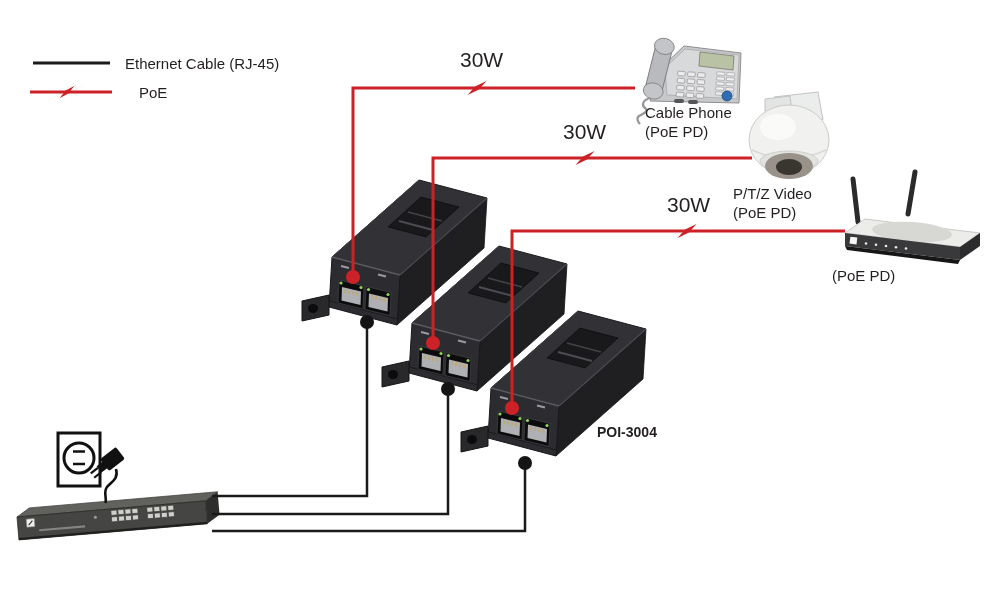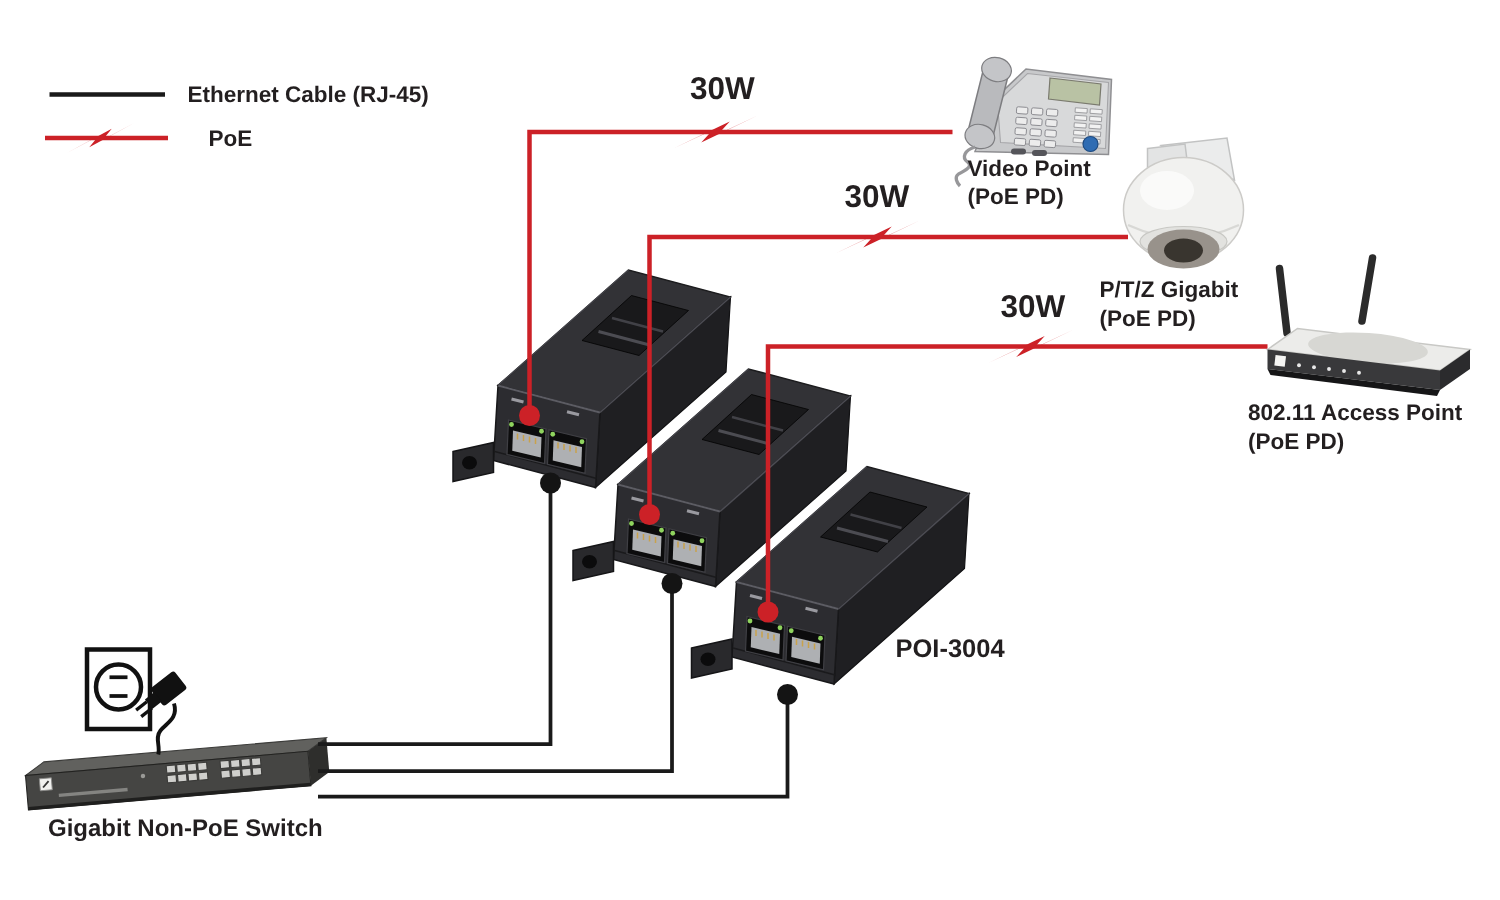--- a/index.html
+++ b/index.html
@@ -1,22 +1,22 @@
 <!DOCTYPE html>
 <html><head>
 <meta charset="utf-8">
 <style>
   html,body{margin:0;padding:0;background:#fff;}
   .stage{position:relative;width:1000px;height:600px;background:#ffffff;overflow:hidden;
          font-family:"Liberation Sans",sans-serif;}
   .stage svg{position:absolute;left:0;top:0;}
-  .lbl{position:absolute;color:#231f20;font-size:15px;line-height:19px;white-space:nowrap;font-weight:bold;}
+  .lbl{position:absolute;color:#231f20;font-size:15px;line-height:19px;white-space:nowrap;}
   .lbl .line{display:block;}
   .lbl.pw{font-size:21px;}
-  .lbl.model{font-weight:bold;font-size:17px;}
+  .lbl.model{font-weight:bold;font-size:14px;}
   .lbl.switchname{font-size:16px;}
 </style>
 </head>
 <body>
 
 <div class="stage">
 <svg width="1000" height="600" viewBox="0 0 1000 600">
   <defs>
     <path id="bolt" d="M-30,16 L-2,-2 L-10,10 L30,-16 L2,2 L10,-10 Z"></path>
     <rect id="swport" width="6" height="5" fill="#cfcfcc" stroke="#3a3a38" stroke-width="0.7"></rect>
@@ -210,27 +210,25 @@
 </svg>
 
 <div class="lbl" style="left:125px;top:54px">Ethernet Cable (RJ-45)</div>
 <div class="lbl" style="left:139px;top:83px">PoE</div>
 
 <div class="lbl pw" style="left:460px;top:50px">30W</div>
 <div class="lbl pw" style="left:563px;top:122px">30W</div>
 <div class="lbl pw" style="left:667px;top:195px">30W</div>
 
 <div class="lbl" style="left:645px;top:103px">
-  <span class="line">Video Point</span>
+  <span class="line">Cable Phone</span>
   <span class="line">(PoE PD)</span>
 </div>
 <div class="lbl" style="left:733px;top:184px">
-  <span class="line">P/T/Z Gigabit</span>
+  <span class="line">P/T/Z Video</span>
   <span class="line">(PoE PD)</span>
 </div>
 <div class="lbl" style="left:832px;top:266px">
-  <span class="line">802.11 Access Point</span>
   <span class="line">(PoE PD)</span>
 </div>
 
 <div class="lbl model" style="left:597px;top:423px">POI-3004</div>
-<div class="lbl switchname" style="left:32px;top:543px">Gigabit Non-PoE Switch</div>
 </div>
 
 </body></html>

